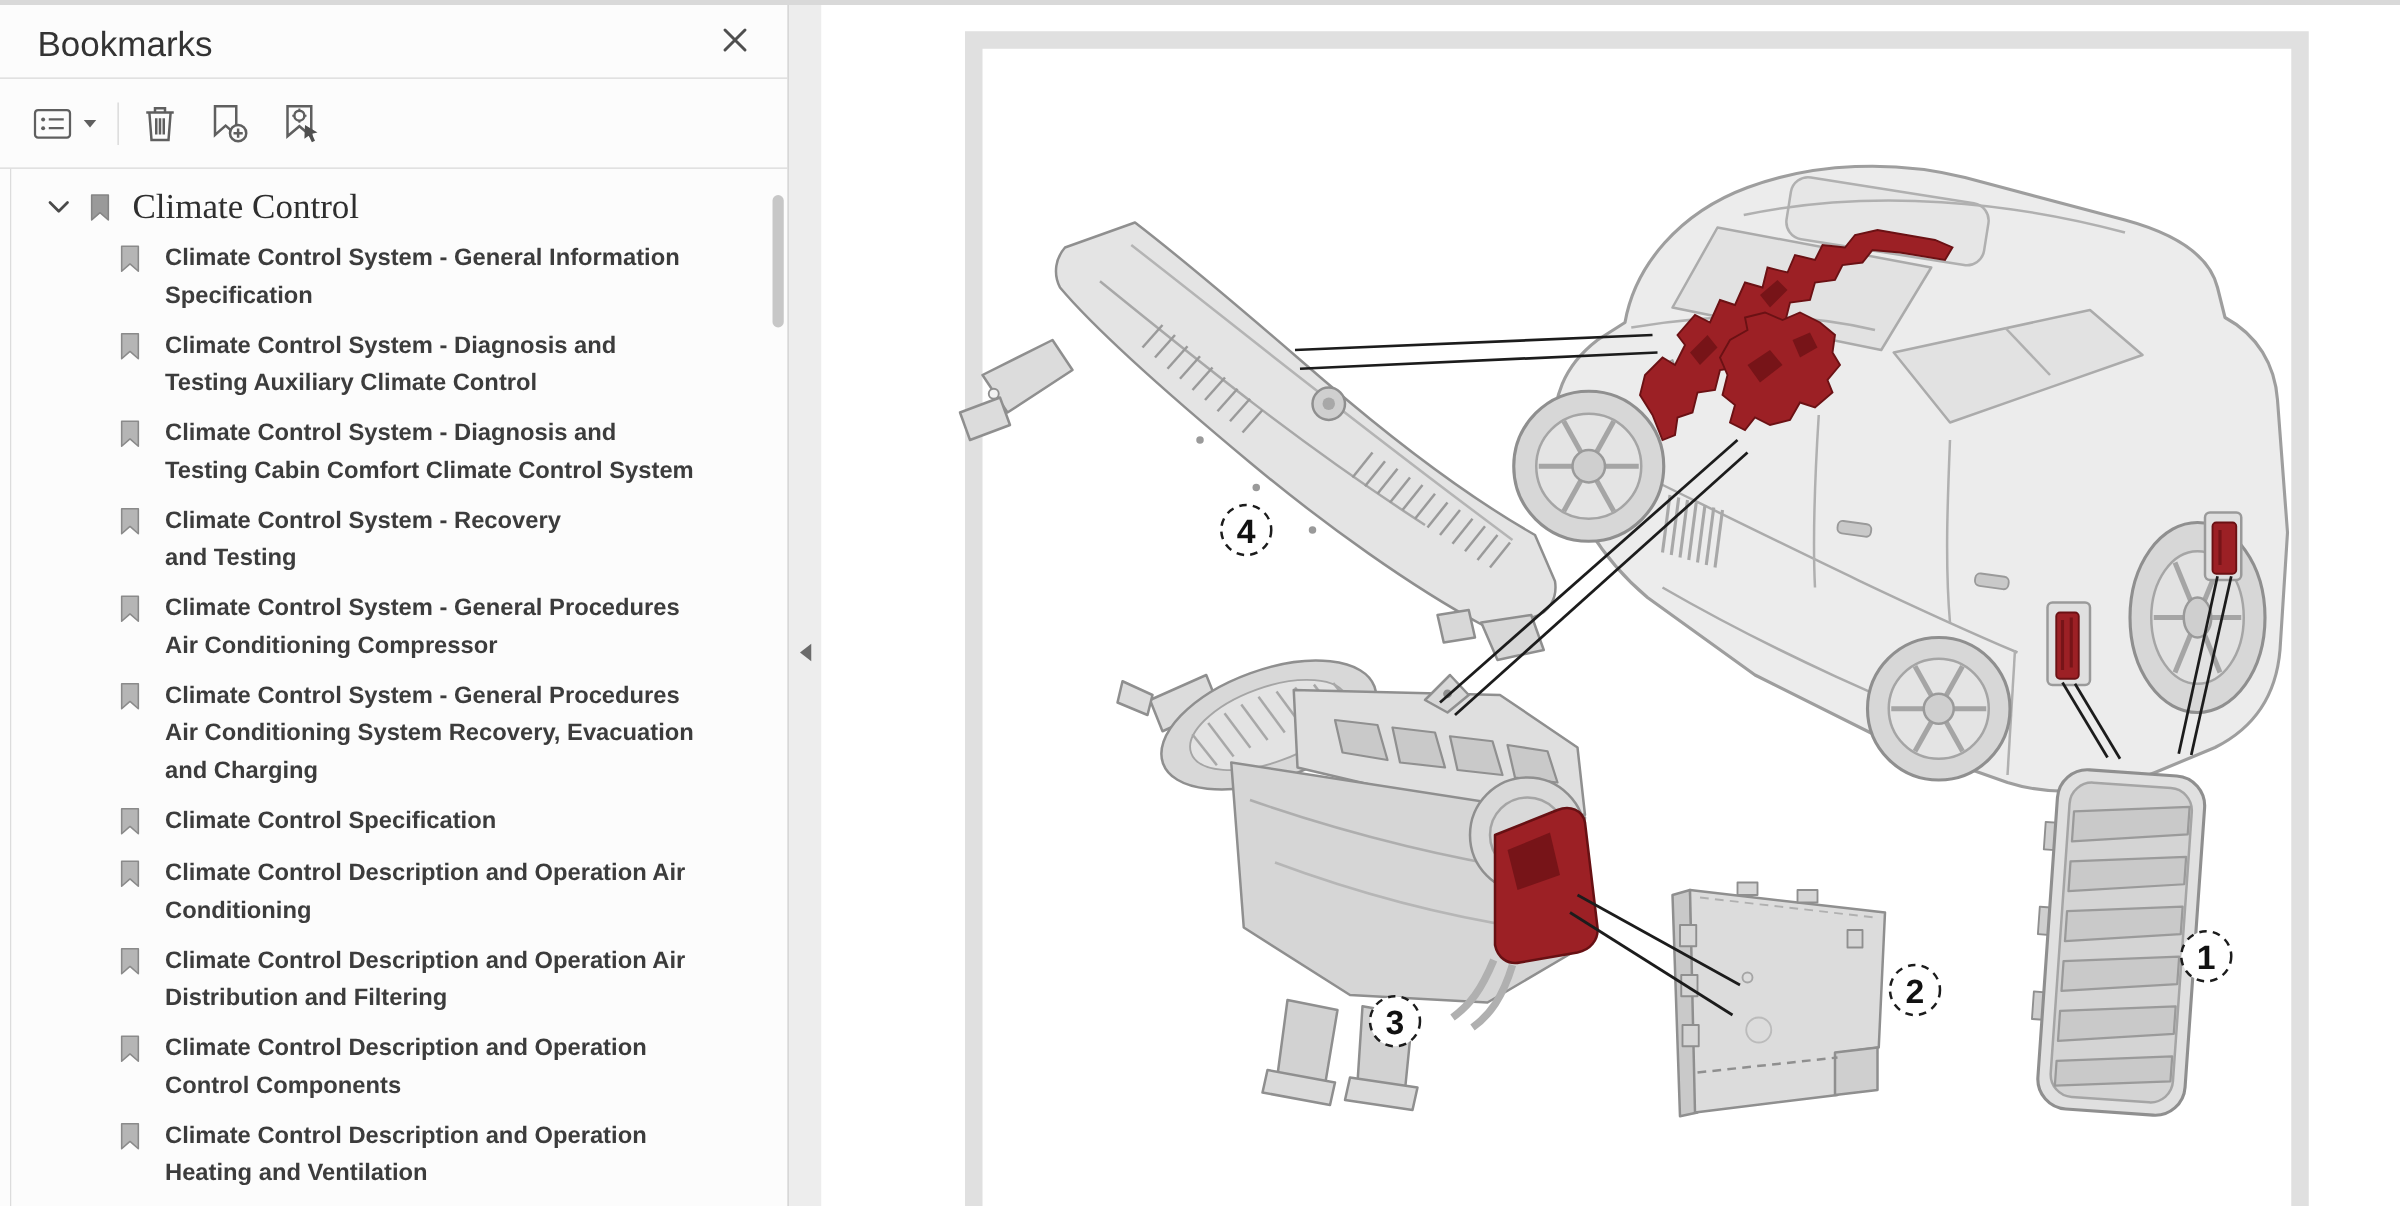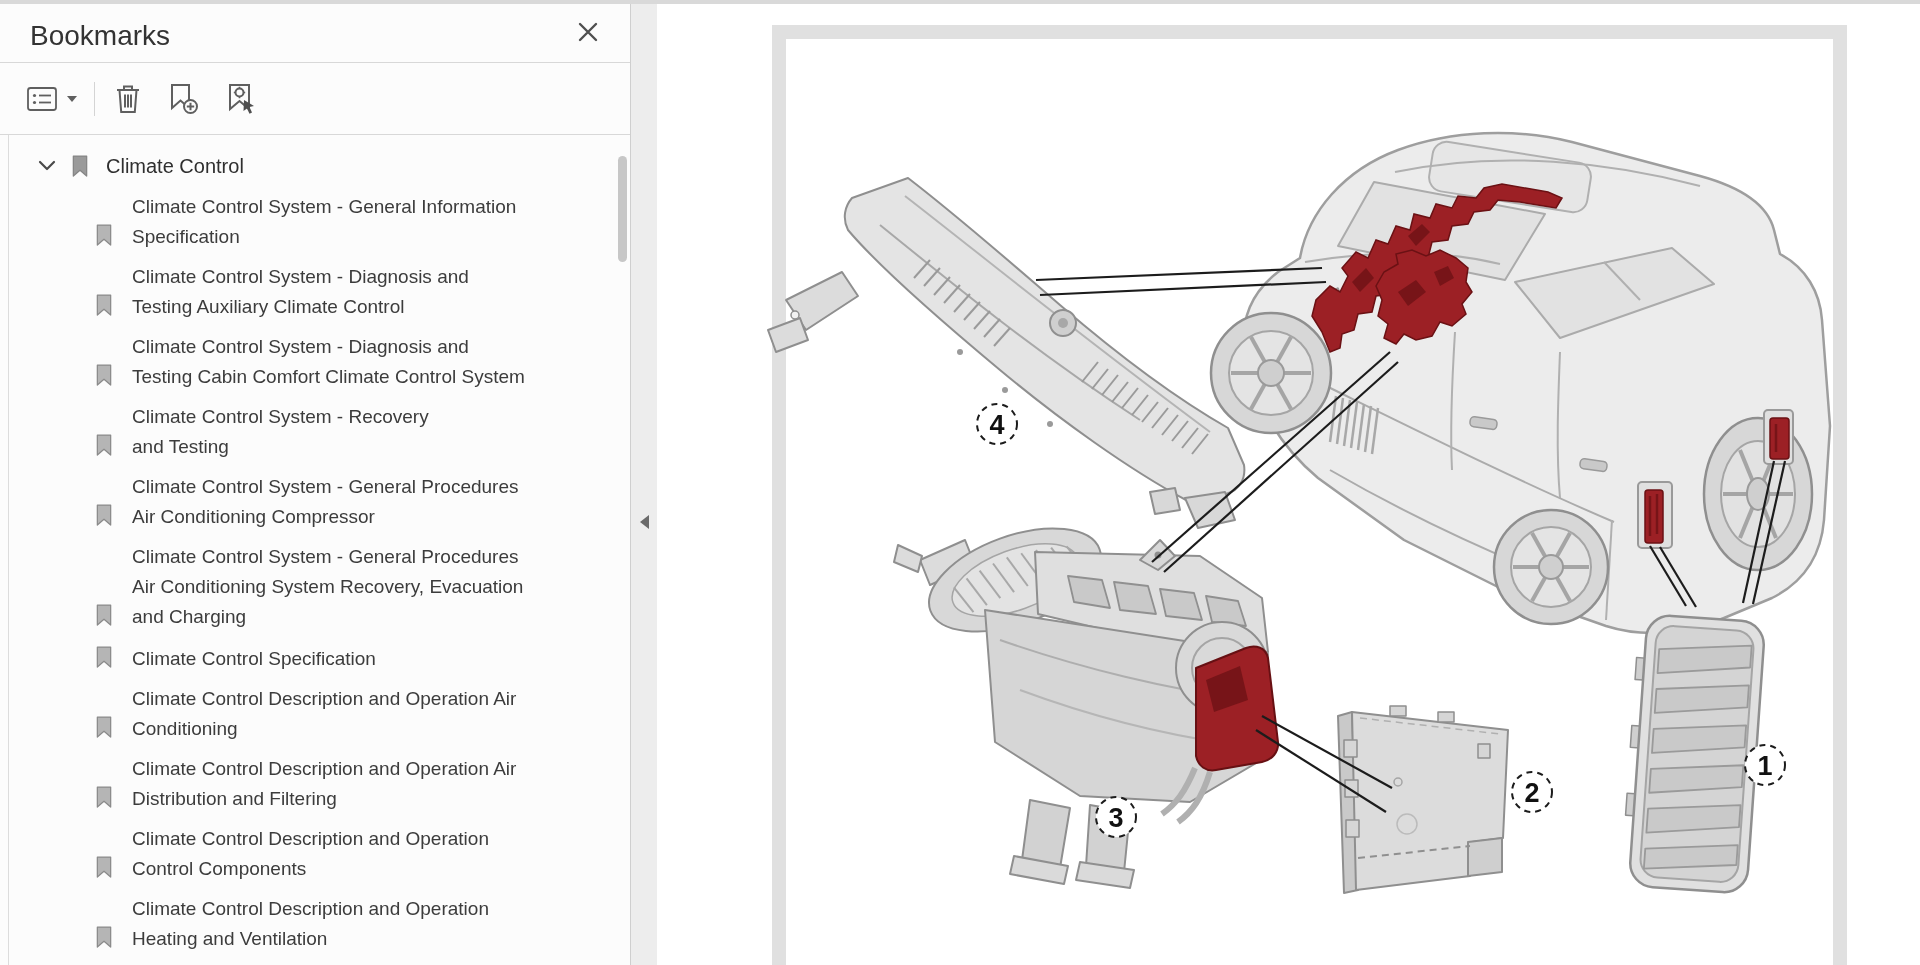--- a/index.html
+++ b/index.html
@@ -26,22 +26,22 @@
   .tb-caret{margin-left:6px;}
   .tb-divider{width:1px;height:34px;background:#d4d4d4;margin:0 18px 0 16px;}
   .tb-gap{width:22px;}
   .sep2{position:absolute;left:0;top:130px;width:100%;height:1px;background:#d8d8d8;}
   .left-rule{position:absolute;left:8px;top:131px;bottom:0;width:1px;background:#dcdcdc;}
 
   .bm-list{position:absolute;left:0;top:131px;bottom:0;width:612px;overflow:hidden;padding-top:10px;box-sizing:border-box;}
   .bm-root{display:flex;align-items:flex-start;padding:6px 0 6px 38px;cursor:pointer;}
   .bm-root .chev{width:22px;height:30px;display:flex;align-items:center;}
   .bm-root .flag{width:22px;height:30px;margin:0 14px 0 10px;display:flex;align-items:center;}
-  .bm-root-label{font-size:20px;line-height:30px;color:#2f2f2f;}
-  .bm-item{display:flex;align-items:flex-end;padding:5px 0 5px 94px;cursor:pointer;}
+  .bm-root-label{font-size:28px;line-height:30px;color:#2f2f2f;font-family:Liberation Serif, serif;}
+  .bm-item{display:flex;align-items:flex-start;padding:5px 0 5px 94px;cursor:pointer;font-weight:bold;}
   .bm-item .flag{width:22px;height:30px;margin-right:16px;display:flex;align-items:flex-start;padding-top:2px;}
   .bm-label{font-size:19px;line-height:30px;color:#3c3c3c;white-space:pre-line;width:462px;}
 
   .scroll-thumb{position:absolute;right:3px;top:152px;width:9px;height:106px;border-radius:5px;background:#c7c7c7;cursor:pointer;}
 </style>
 </head>
 <body>
 
 <div class="app">
 

